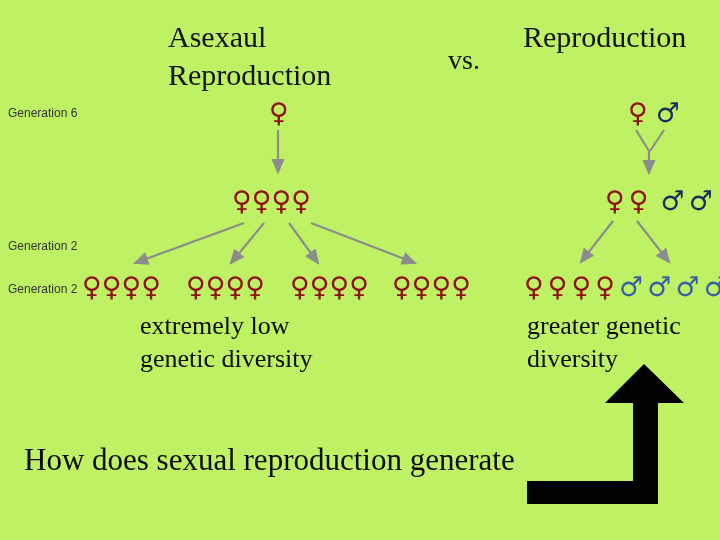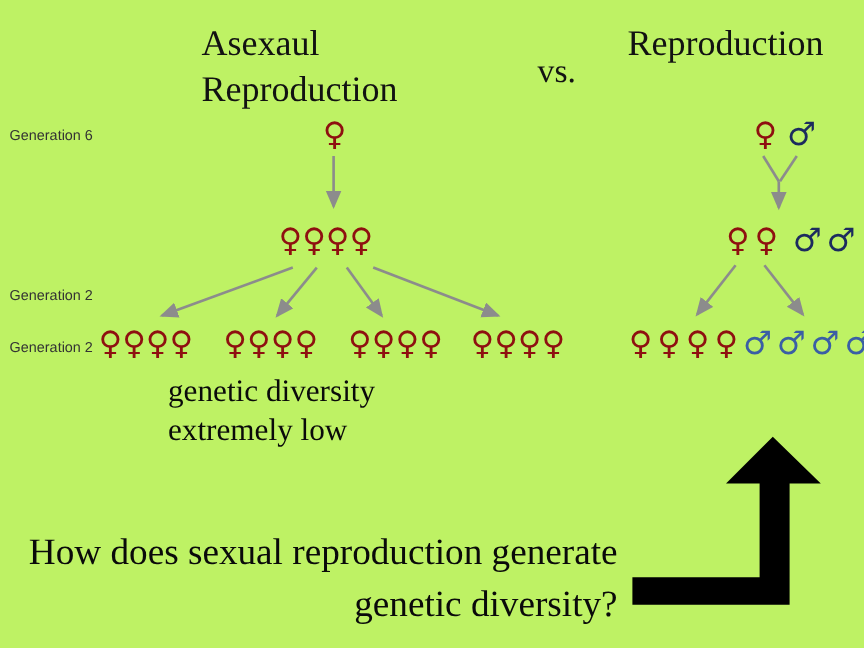--- a/index.html
+++ b/index.html
@@ -98,28 +98,31 @@
 
   <div class="abs sym" style="left:605px; top:187px;">
     <span class="female">♀♀</span><span class="male-dark" style="margin-left:8px;">♂♂</span>
   </div>
 
   <div class="abs sym" style="left:524px; top:273px;">
     <span class="female">♀♀♀♀</span><span class="male-light">♂♂♂♂</span>
   </div>
 
   <div class="abs caption" style="left:140px; top:309px;">
+    <div>extremely low</div>
     <div>genetic diversity</div>
-    <div>extremely low</div>
   </div>
 
+  <div class="abs caption" style="left:527px; top:309px;">
+    <div>greater genetic</div>
+    <div>diversity</div>
+  </div>
 
-  <div class="abs question" style="left:24px; top:438px;text-align:right;">
+  <div class="abs question" style="left:24px; top:438px;">
     <div>How does sexual reproduction generate</div>
-    <div>genetic diversity?</div>
   </div>
 
   <svg class="overlay" viewBox="0 0 720 540">
     <defs>
       <marker id="ah" markerWidth="8" markerHeight="8" refX="6" refY="3" orient="auto" markerUnits="strokeWidth">
         <path class="arrow-head" d="M0,0 L7,3 L0,6 Z"></path>
       </marker>
     </defs>
 
     <line class="arrow-line" x1="278" y1="130" x2="278" y2="172" marker-end="url(#ah)"></line>

